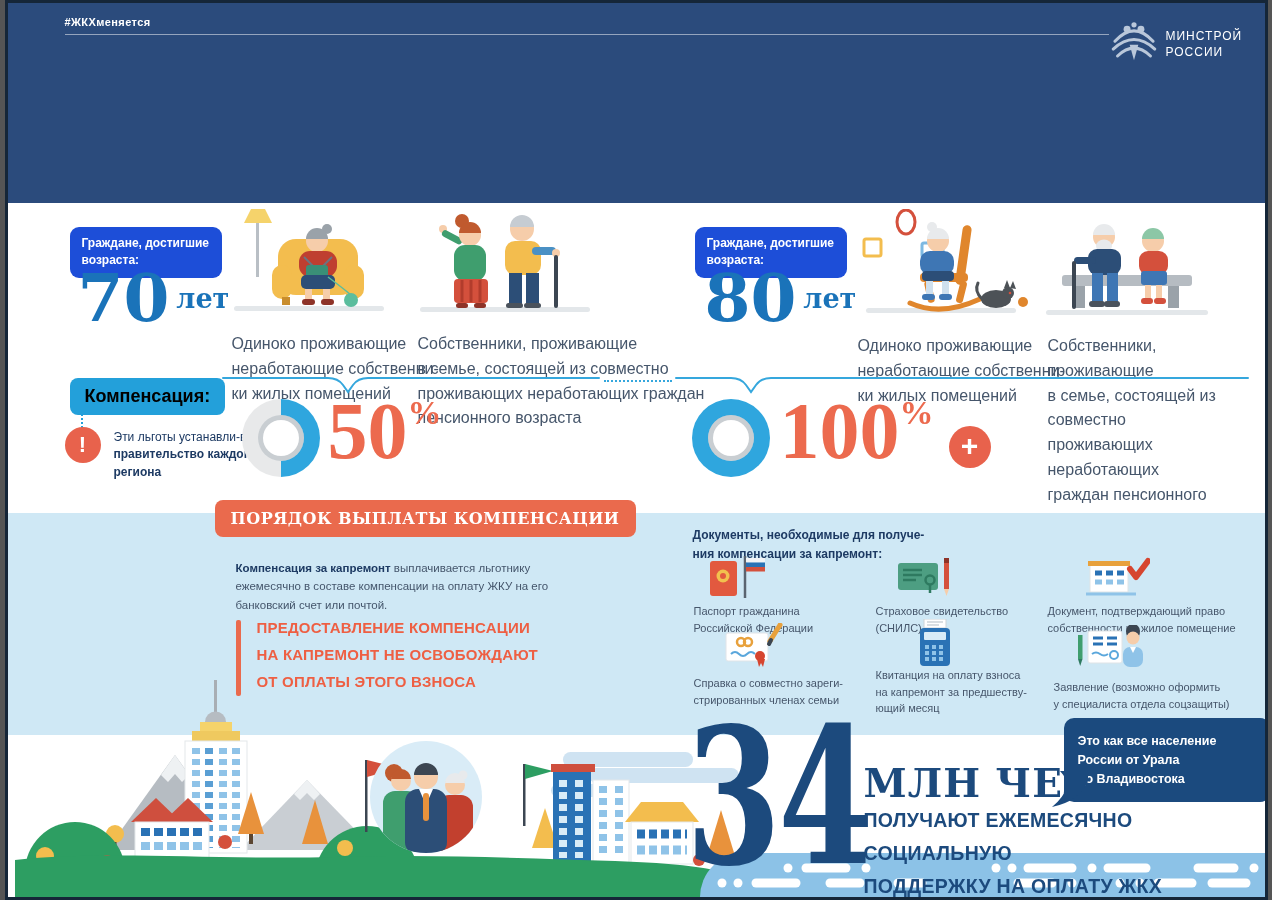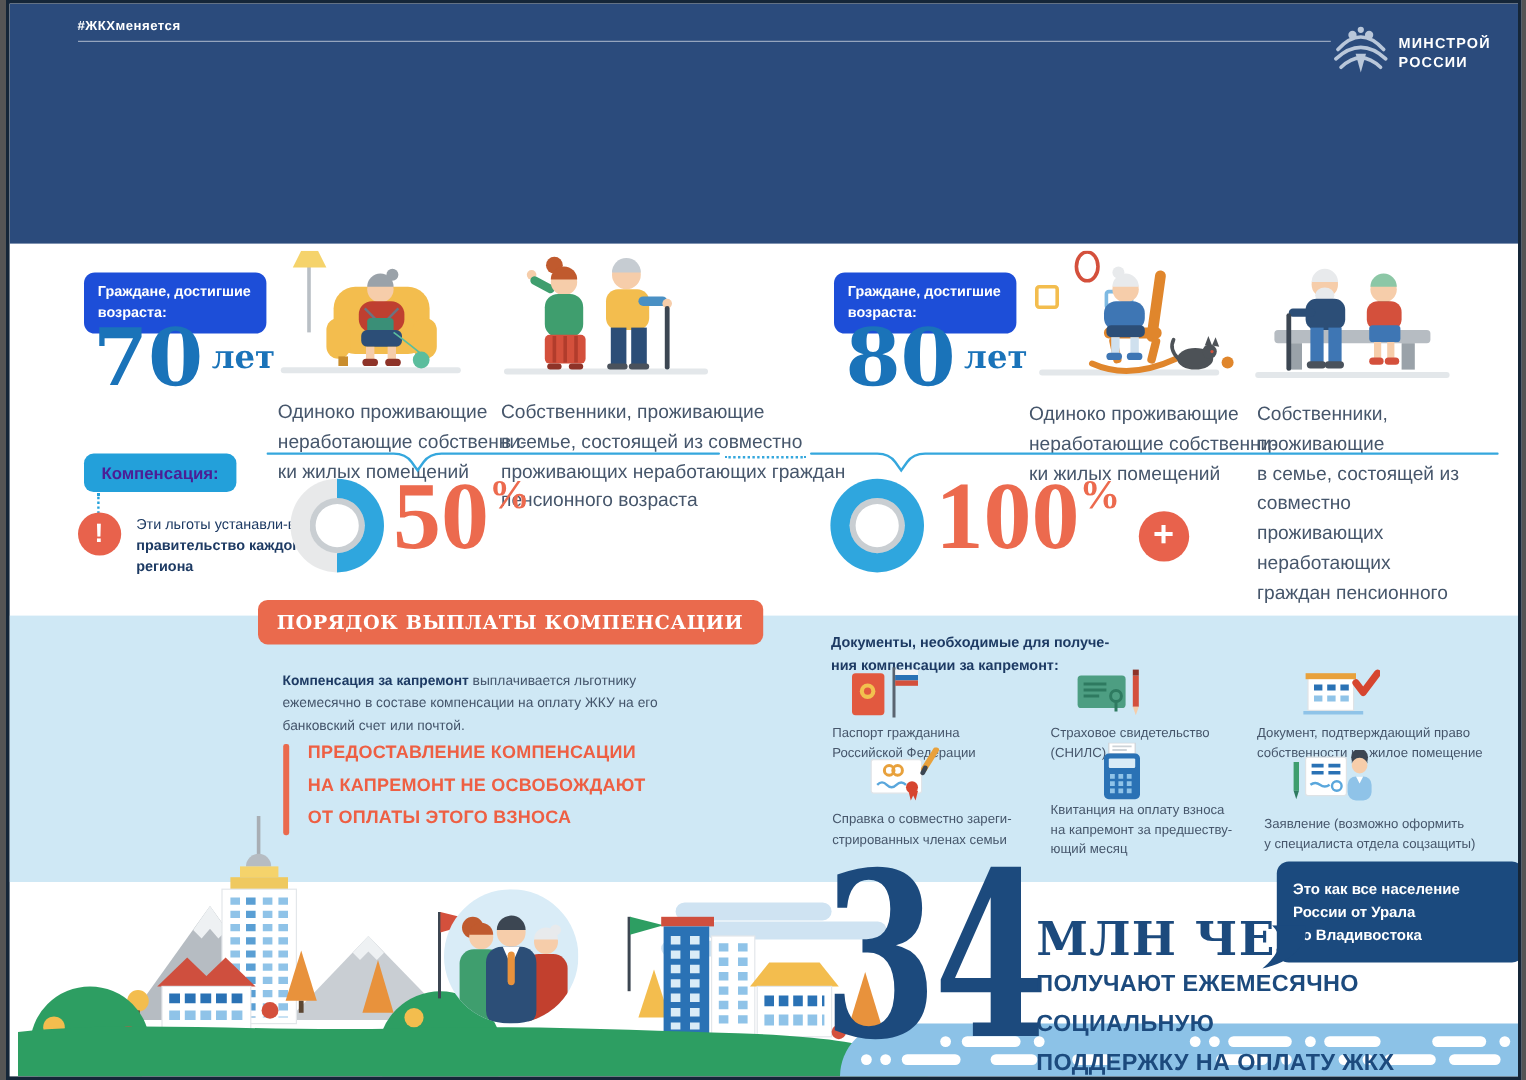--- a/index.html
+++ b/index.html
@@ -8,32 +8,32 @@
     font-family:"Liberation Sans","DejaVu Sans",sans-serif;}
   .abs{position:absolute;}
   .pre{white-space:pre-line;}
   .slab{font-family:"DejaVu Serif","Liberation Serif",serif;font-weight:bold;}
 
   
   .header{position:absolute;left:0;top:0;width:100%;height:200px;background:#2b4b7c;}
   .hashtag{left:57px;top:13px;color:#fff;font-size:11px;font-weight:bold;letter-spacing:.4px;}
   .hline{left:57px;top:31px;width:1044px;border-top:1px solid rgba(255,255,255,.5);}
   .title{left:55px;top:44px;color:#fff;font-size:45px;line-height:48px;letter-spacing:.5px;}
-  .ministry{left:1158px;top:26px;color:#fff;font-size:12px;font-weight:bold;line-height:1.3;letter-spacing:1px;}
+  .ministry{left:1158px;top:26px;color:#fff;font-size:12px;font-weight:normal;line-height:1.3;letter-spacing:1px;}
 
   
   .navybadge{width:152px;background:#1d4ed8;border-radius:9px;color:#fff;font-size:12px;font-weight:bold;
     line-height:1.45;padding:8px 12px;box-sizing:border-box;}
   .agerow{display:flex;align-items:center;gap:7px;color:#1a73b9;}
   .agenum{font-size:66px;line-height:1;}
   .ageunit{font-size:27px;}
   .cap{font-size:16px;color:#46566b;line-height:1.55;}
 
   
-  .bluebadge{background:#23a0da;border-radius:8px;color:#4c1d95;font-size:14px;font-weight:bold;padding:8px 15px;}
+  .bluebadge{background:#23a0da;border-radius:8px;color:#000000;font-size:18px;font-weight:bold;padding:8px 15px;}
   .vdots{height:28px;border-left:2px dotted #23a0da;}
   .circlemark{border-radius:50%;background:#e8624c;color:#fff;text-align:center;font-weight:bold;}
   .note{font-size:12px;color:#1d3a63;line-height:1.45;width:152px;}
   .donut{width:78px;height:78px;border-radius:50%;}
   .donut::after{content:"";position:absolute;left:16px;top:16px;right:16px;bottom:16px;background:#fff;
     border-radius:50%;box-shadow:inset 0 0 0 5px rgba(40,60,75,.25);}
   .donut-half{background:conic-gradient(#2fa6de 0deg 180deg,#e8e9ea 180deg 360deg);}
   .donut-full{background:#2fa6de;}
   .pct{color:#ec6a4e;font-size:80px;line-height:80px;font-family:Liberation Serif, serif;}
   .pctsign{display:inline-block;font-size:34px;transform:translateY(-34px);}

